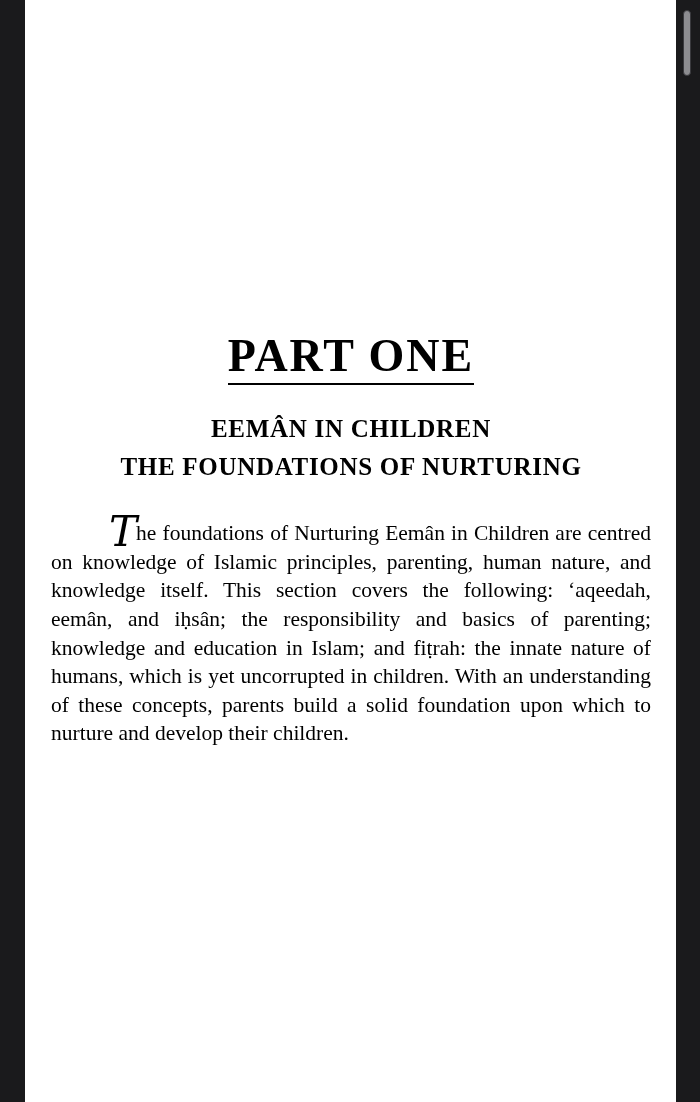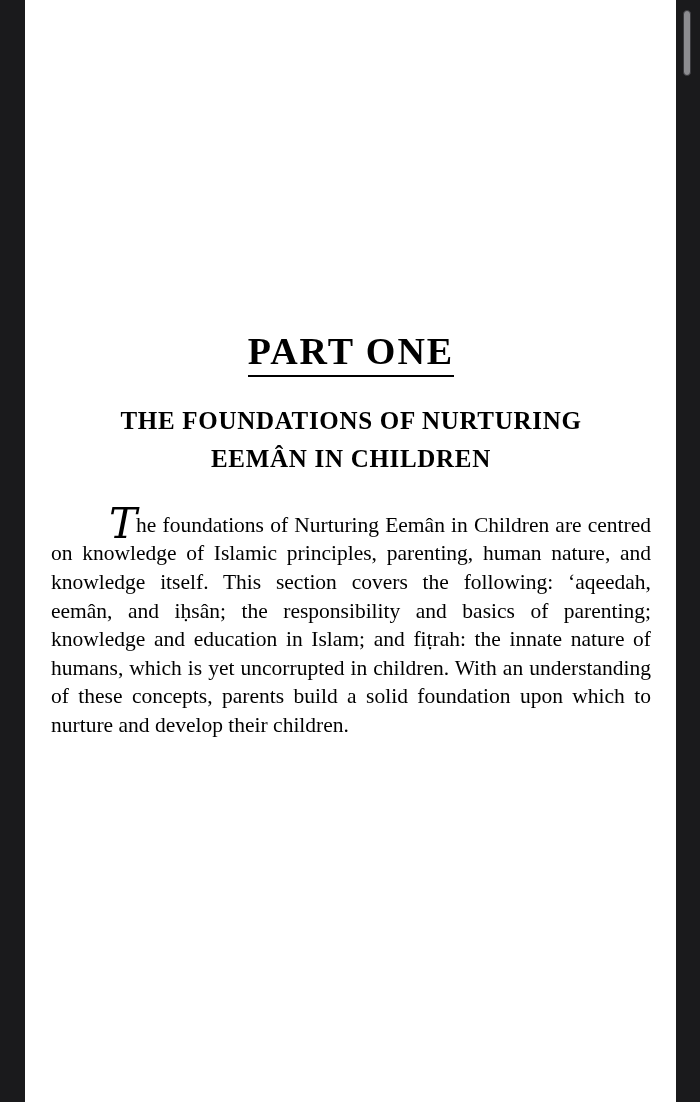--- a/index.html
+++ b/index.html
@@ -68,21 +68,21 @@
     top: 0;
   }
 
   
   .part-title-wrap {
     text-align: center;
     margin-top: 332px;
   }
   .part-title {
     display: inline-block;
-    font-size: 38px;
+    font-size: 46px;
     font-weight: bold;
     letter-spacing: 2px;
     color: #000;
     line-height: 1.05;
     padding-bottom: 3px;
     border-bottom: 2px solid #000;
   }
 
   
   .section-heading {
@@ -131,22 +131,22 @@
 <div class="band-right"></div>
 
 <div class="page">
   <div class="page-inner">
 
     <div class="part-title-wrap">
       <div class="part-title">PART ONE</div>
     </div>
 
     <div class="section-heading">
+      <div>EEMÂN IN CHILDREN</div>
       <div>THE FOUNDATIONS OF NURTURING</div>
-      <div>EEMÂN IN CHILDREN</div>
     </div>
 
     <p class="body-copy"><span class="indent-space"></span><span class="dropcap">T</span><span>he foundations of </span><span class="ital">Nurturing Eemân in Children</span><span> are centred on knowledge of Islamic principles, parenting, human nature, and knowledge itself. This section covers the following: ‘</span><span class="ital">aqeedah,</span><span> eemân, and </span><span class="ital">iḥsân;</span><span> the responsibility and basics of parenting; knowledge and education in Islam; and fiṭrah: the innate nature of humans, which is yet uncorrupted in children. With an understanding of these concepts, parents build a solid foundation upon which to nurture and develop their children.</span></p>
 
   </div>
 </div>
 
 <div class="scrollbar-track">
   <div class="scrollbar-thumb"></div>
 </div>

